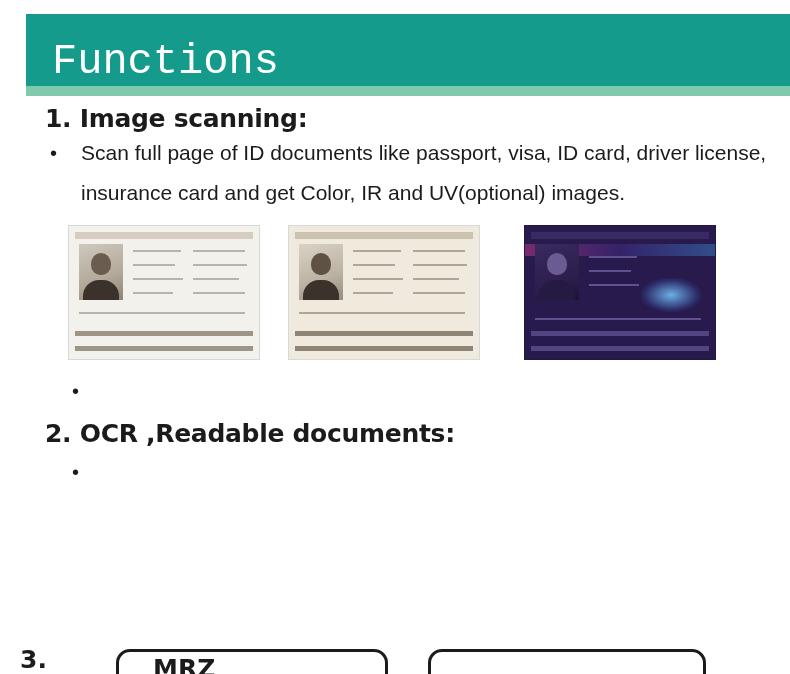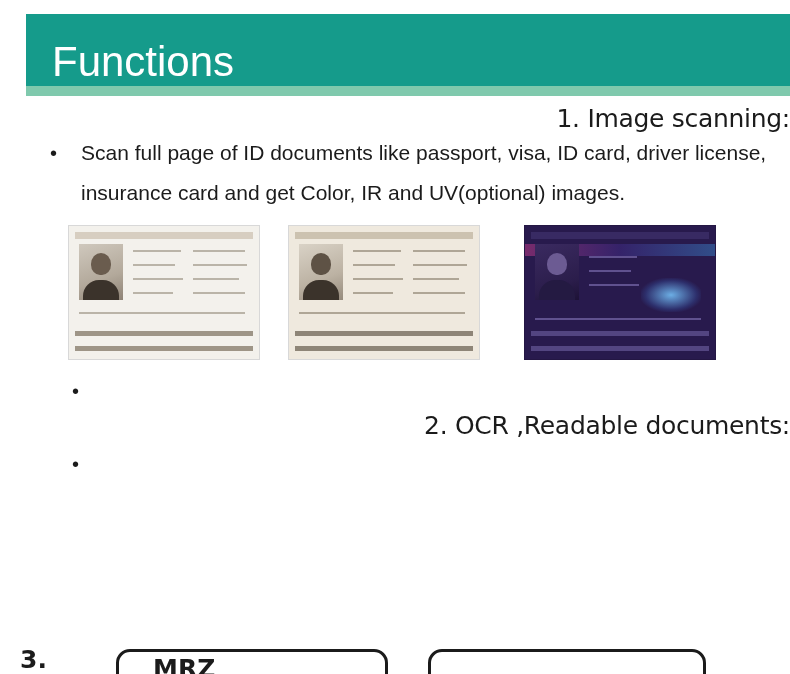--- a/index.html
+++ b/index.html
@@ -26,49 +26,48 @@
   }
   .header-title {
     position: absolute;
     left: 26px;
     top: 18px;
     font-size: 42px;
     font-weight: 400;
     color: #ffffff;
     letter-spacing: 0px;
     line-height: 60px;
-    font-family: Liberation Sans, sans-serif;
+    font-family: Liberation Mono, monospace;
   }
   .header-accent {
     position: absolute;
     left: 26px;
     top: 86px;
     width: 764px;
     height: 10px;
     background: #7fc9ad;
   }
 
   
   .content {
     position: absolute;
     left: 0;
     top: 104px;
     width: 790px;
   }
 
   .section-heading {
     font-family: "DejaVu Sans", sans-serif;
-    font-weight: normal;
+    font-weight: bold;
     font-size: 25px;
     color: #1b1b1b;
     letter-spacing: -0.3px;
     margin-left: 45px;
     margin-top: 0;
     margin-bottom: 0;
-    text-align: right;
   }
 
   .bullet-row {
     display: flex;
     align-items: flex-start;
   }
   .bullet-dot {
     flex: 0 0 auto;
     font-size: 20px;
     line-height: 40px;
@@ -303,21 +302,21 @@
             <span></span>
           </div>
       </div>
     </div>
   </div>
 
   <div class="bullet-row b2">
     <span class="bullet-dot">•</span>
   </div>
 
-  <h2 class="section-heading" style="margin-top:0;">2. OCR ,Readable documents:</h2>
+  <h2 class="section-heading" style="margin-top:8px;">2. OCR ,Readable documents:</h2>
 
   <div class="bullet-row b3">
     <span class="bullet-dot">•</span>
   </div>
 </div>
 
 <div class="bottom-boxes">
   <span class="bb-label">3.</span>
   <div class="rbox left">
     <span class="rbox-text">MRZ</span>

